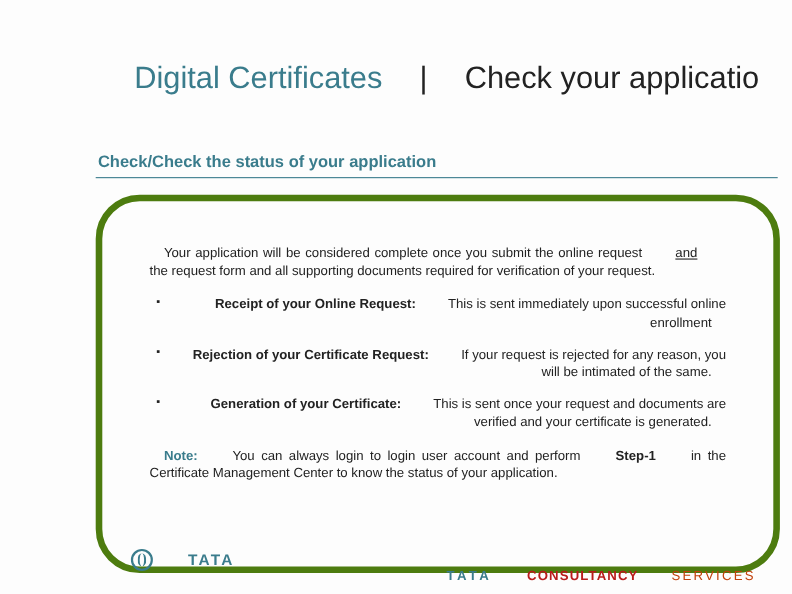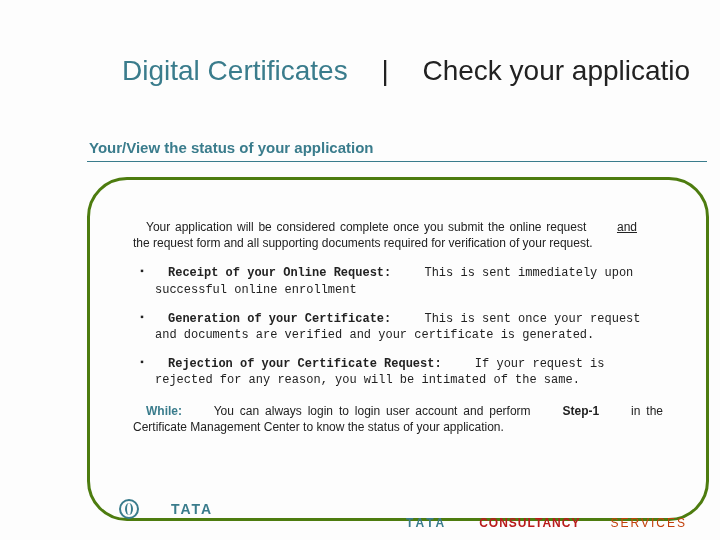--- a/index.html
+++ b/index.html
@@ -36,43 +36,42 @@
     width: 620px;
     height: 1px;
     background: #3a7c8c;
   }
   .bubble {
     position: absolute;
     top: 138px;
     left: 48px;
     width: 622px;
     height: 344px;
-    border: 3px solid #4d7c0f;
+    border: 6px solid #4d7c0f;
     border-radius: 40px;
     padding: 26px 30px 20px 30px;
     font-size: 12px;
     color: #222;
     line-height: 1.35;
   }
   .para {
     text-align: justify;
     margin-bottom: 14px;
   }
   .underline { text-decoration: underline; }
   .bullets {
     list-style: none;
     margin: 0 0 14px 0;
     padding: 0;
   }
   .bullets li {
     position: relative;
     padding-left: 22px;
     margin-bottom: 2px;
-    text-align: left;
-    font-family: Liberation Mono, monospace;
+    text-align: right;
   }
   .bullets li::before {
     content: "▪";
     position: absolute;
     left: 6px;
     top: 0;
     font-size: 10px;
     color: #222;
   }
   .bold { font-weight: 700; }
@@ -128,44 +127,44 @@
   .tcs-con { color: #b91c1c; font-weight: 700; }
   .tcs-serv { color: #c2410c; font-weight: 400; letter-spacing: 2px; }
 </style>
 </head>
 <body>
 
 <h1 class="page-title">
   <span class="teal">Digital Certificates </span><span>| </span><span>Check your applicatio</span>
 </h1>
 
-<div class="section-heading">Your/View the status of your application</div>
+<div class="section-heading">Check/Check the status of your application</div>
 <div class="section-underline"></div>
 
 <div class="bubble">
 
   <p class="para">
     <span>Your application will be considered complete once you submit the online request </span><span class="underline">and</span><span> the request form and all supporting documents required for verification of your request.</span>
   </p>
 
 
   <ul class="bullets">
     <li>
       <span class="bold">Receipt of your Online Request:</span><span> This is sent immediately upon successful online enrollment</span>
     </li>
     <li>
-      <span class="bold">Generation of your Certificate:</span><span> This is sent once your request and documents are verified and your certificate is generated.</span>
+      <span class="bold">Rejection of your Certificate Request:</span><span> If your request is rejected for any reason, you will be intimated of the same.</span>
     </li>
     <li>
-      <span class="bold">Rejection of your Certificate Request:</span><span> If your request is rejected for any reason, you will be intimated of the same.</span>
+      <span class="bold">Generation of your Certificate:</span><span> This is sent once your request and documents are verified and your certificate is generated.</span>
     </li>
   </ul>
 
   <p class="note-line">
-    <span class="note-label">While:</span><span> You can always login to login user account and perform </span><span class="bold">Step-1</span><span> in the Certificate Management Center to know the status of your application.</span>
+    <span class="note-label">Note:</span><span> You can always login to login user account and perform </span><span class="bold">Step-1</span><span> in the Certificate Management Center to know the status of your application.</span>
   </p>
 
 </div>
 
 <div class="footer">
   <div class="tata-logo">
     <div class="tata-mark"></div>
     <div class="tata-word">TATA</div>
   </div>
   <div class="tcs-logo">

